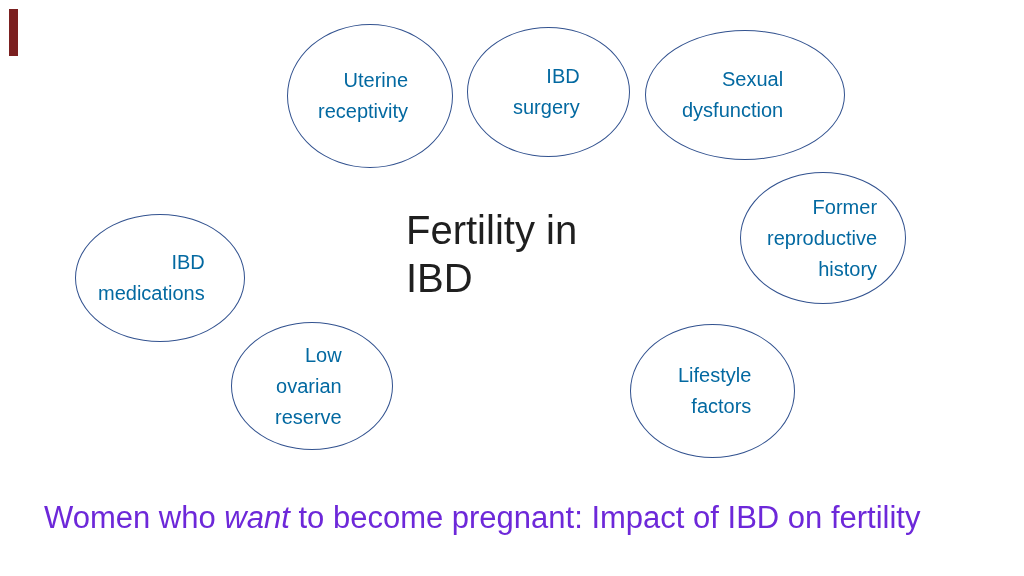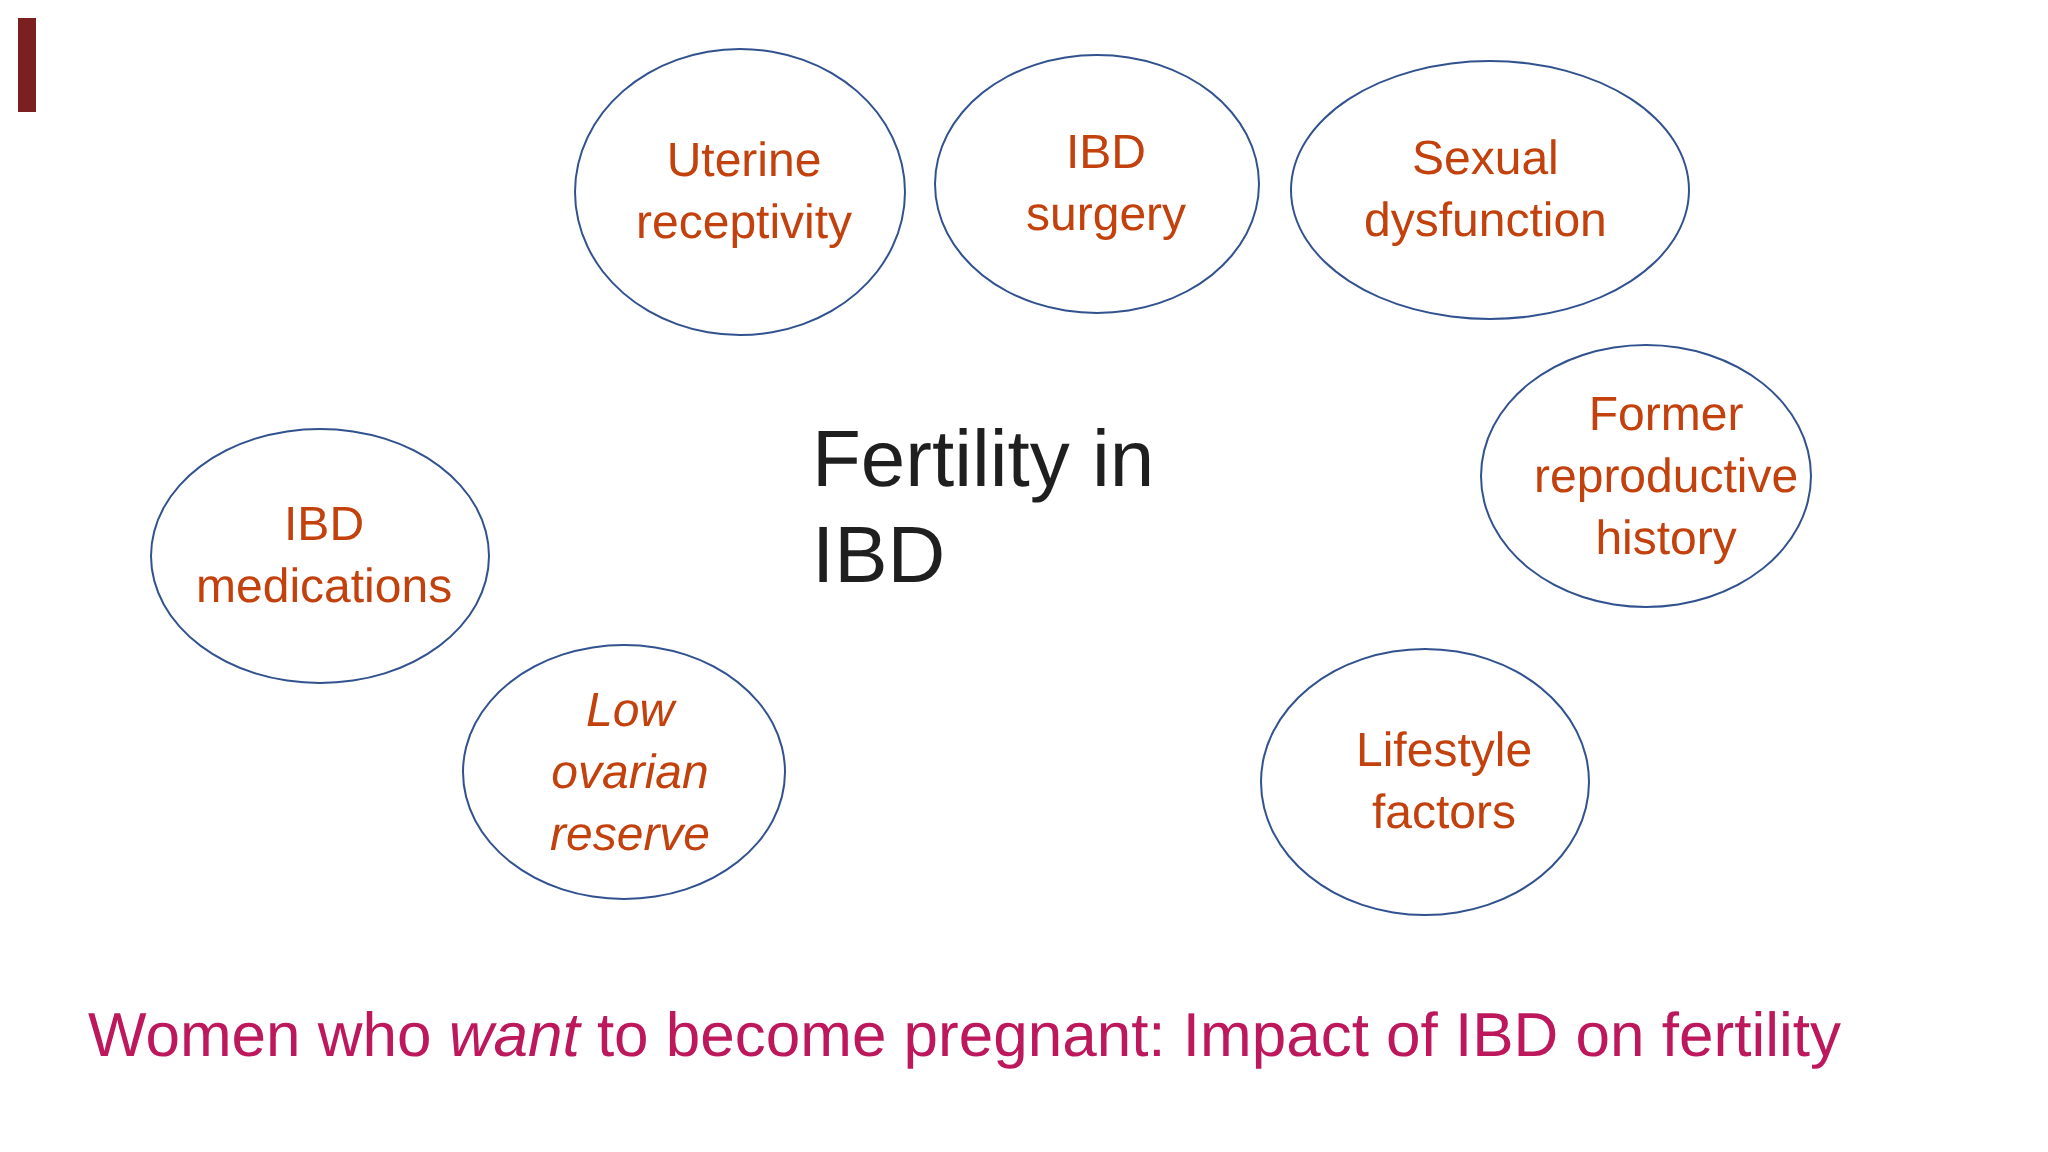--- a/index.html
+++ b/index.html
@@ -28,51 +28,51 @@
   .bubble {
     position: absolute;
     box-sizing: border-box;
     border: 1.5px solid #32528f;
     border-radius: 50%;
     display: flex;
     align-items: center;
     background: transparent;
   }
   .bubble-label {
-    font-size: 24px;
+    font-size: 20px;
     line-height: 31px;
-    color: #c2410c;
+    color: #0369a1;
     white-space: pre-line;
-    text-align: center;
+    text-align: right;
   }
   .b-disease      { left:  90px; top:  62px; width: 167px; height: 128px; padding-left: 46px; }
   .b-uterine      { left: 287px; top:  24px; width: 166px; height: 144px; padding-left: 30px; }
   .b-surgery      { left: 467px; top:  27px; width: 163px; height: 130px; padding-left: 45px; }
   .b-sexual       { left: 645px; top:  30px; width: 200px; height: 130px; padding-left: 36px; }
   .b-former       { left: 740px; top: 172px; width: 166px; height: 132px; padding-left: 26px; }
   .b-medications  { left:  75px; top: 214px; width: 170px; height: 128px; padding-left: 22px; }
-  .b-ovarian      { left: 231px; top: 322px; width: 162px; height: 128px; padding-left: 43px; font-style: italic; }
+  .b-ovarian      { left: 231px; top: 322px; width: 162px; height: 128px; padding-left: 43px; }
   .b-hormone      { left: 438px; top: 338px; width: 164px; height: 128px; padding-left: 21px; }
   .b-lifestyle    { left: 630px; top: 324px; width: 165px; height: 134px; padding-left: 47px; }
   .center-title {
     position: absolute;
     left: 406px;
     top: 206px;
     font-size: 40px;
     line-height: 48px;
     color: #1f1f1f;
     white-space: pre-line;
   }
   .caption {
     position: absolute;
     left: 44px;
     top: 499px;
     font-size: 31px;
     line-height: 38px;
-    color: #be185d;
+    color: #6d28d9;
     white-space: nowrap;
   }
   .caption .em {
     font-style: italic;
   }
 </style>
 </head>
 <body>
 
 <div class="slide">

